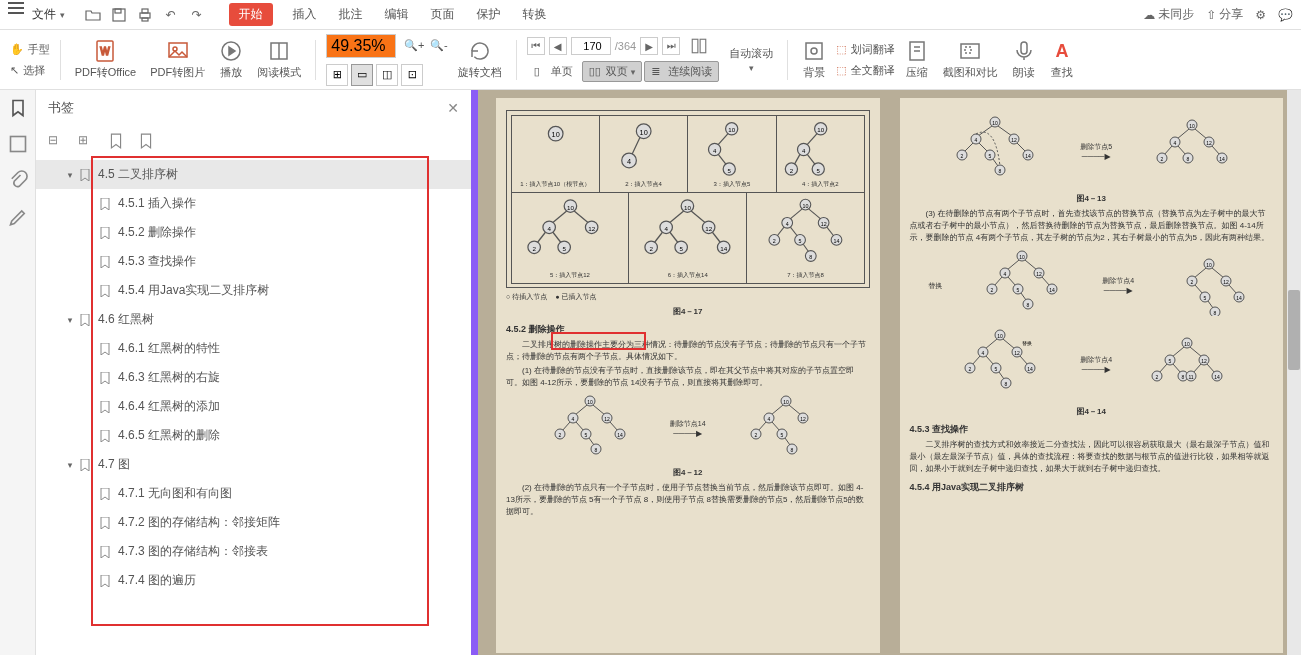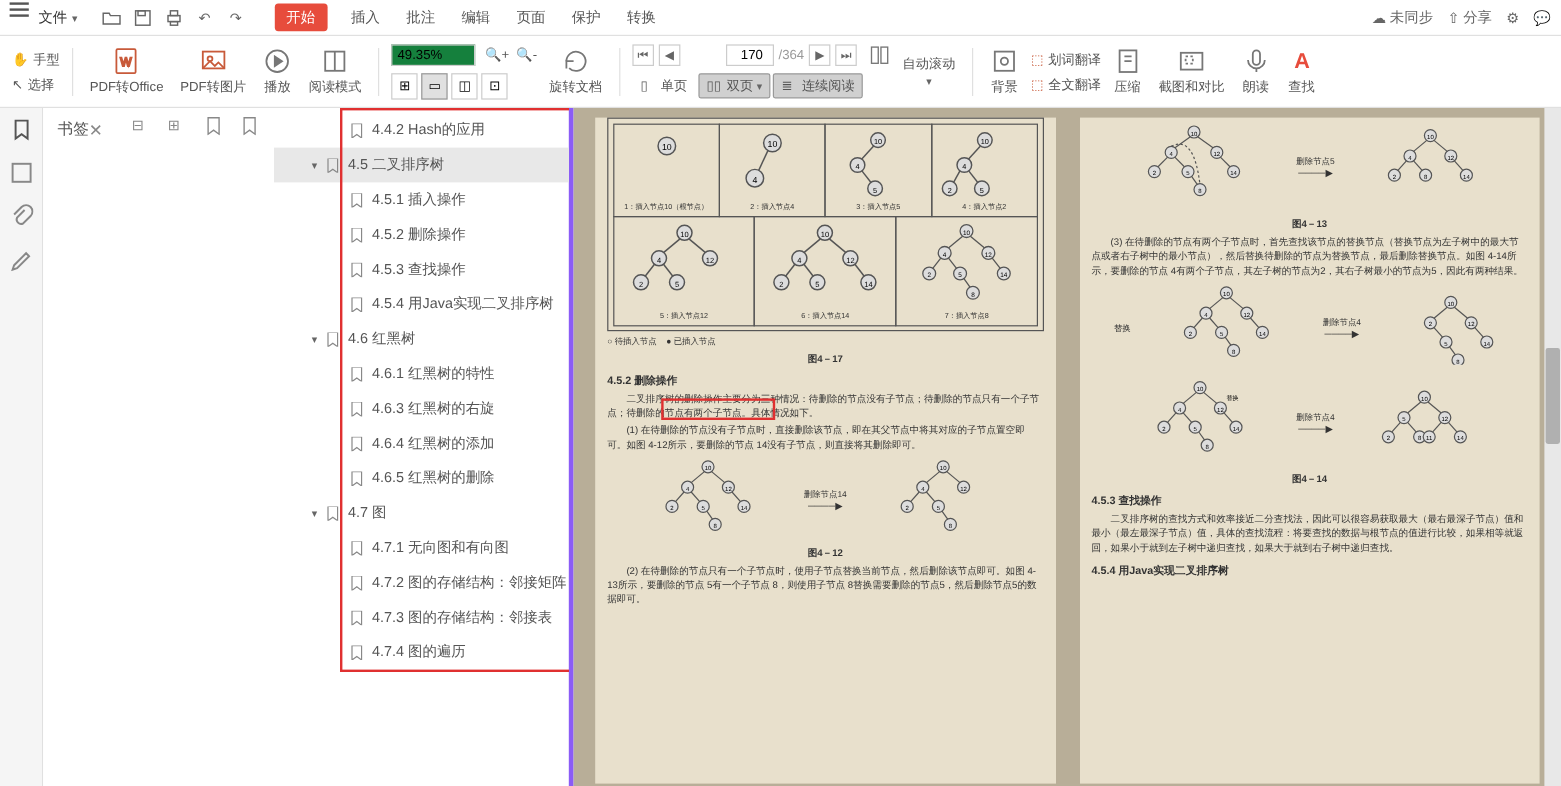--- a/index.html
+++ b/index.html
@@ -19,57 +19,57 @@
 .menu-right-item { display: flex; align-items: center; gap: 3px; cursor: pointer; }
 
 .ribbon { height: 60px; display: flex; align-items: center; padding: 0 10px; border-bottom: 1px solid #e0e0e0; gap: 6px; }
 .ribbon-group { display: flex; flex-direction: column; align-items: center; gap: 2px; padding: 0 4px; }
 .ribbon-sep { width: 1px; height: 40px; background: #e0e0e0; margin: 0 4px; }
 .ribbon-icon { width: 24px; height: 24px; color: #c85a3a; display: flex; align-items: center; justify-content: center; }
 .ribbon-icon.gray { color: #777; }
 .ribbon-label { font-size: 11px; color: #555; white-space: nowrap; }
 .ribbon-small-row { display: flex; align-items: center; gap: 4px; font-size: 11px; color: #555; cursor: pointer; }
 .ribbon-col { display: flex; flex-direction: column; gap: 6px; }
-.zoom-select { border: 1px solid #ccc; padding: 2px 4px; font-size: 11px; width: 70px; background: #15803d; }
-.page-input { border: 1px solid #ccc; padding: 2px 8px; font-size: 11px; width: 40px; text-align: right; margin-left: 34px; }
+.zoom-select { border: 1px solid #ccc; padding: 2px 4px; font-size: 16px; width: 70px; background: #f97316; }
+.page-input { border: 1px solid #ccc; padding: 2px 8px; font-size: 11px; width: 40px; text-align: right; }
 .page-total { font-size: 11px; color: #999; }
 .nav-btn { width: 18px; height: 18px; border: 1px solid #ccc; background: #fff; display: flex; align-items: center; justify-content: center; font-size: 10px; color: #666; cursor: pointer; }
 .ribbon-btn-group { display: flex; gap: 3px; }
 .ribbon-small-btn { width: 22px; height: 22px; border: 1px solid #ccc; display: flex; align-items: center; justify-content: center; font-size: 11px; cursor: pointer; background: #fff; }
 .ribbon-small-btn.active { background: #e0e0e0; border-color: #999; }
 .ribbon-text-btn { display: flex; align-items: center; gap: 3px; padding: 2px 6px; border: 1px solid transparent; cursor: pointer; font-size: 11px; color: #555; }
 .ribbon-text-btn.active { background: #d0d0d0; border-color: #999; border-radius: 2px; }
 .ribbon-text-btn .icon-sm { width: 14px; height: 14px; }
 
 .main { display: flex; height: 565px; }
 .side-tabs { width: 36px; background: #f5f5f5; border-right: 1px solid #e0e0e0; display: flex; flex-direction: column; align-items: center; padding-top: 8px; gap: 16px; }
 .side-tab { width: 20px; height: 20px; color: #888; cursor: pointer; display: flex; align-items: center; justify-content: center; }
 .side-tab.active { color: #555; }
 
-.bookmark-panel { width: 442px; background: #fff; border-right: 4px solid #8b5cf6; display: flex; flex-direction: row; }
+.bookmark-panel { width: 442px; background: #fff; border-right: 7px solid #8b5cf6; display: flex; flex-direction: column; }
 .bm-header { height: 36px; display: flex; align-items: center; padding: 0 12px; justify-content: space-between; color: #555; }
 .bm-title { font-size: 13px; }
 .bm-close { cursor: pointer; color: #888; font-size: 14px; }
 .bm-toolbar { height: 30px; display: flex; align-items: center; padding: 0 12px; gap: 14px; color: #888; }
 .bm-toolbar-icon { width: 16px; height: 16px; cursor: pointer; }
 .bm-tree { flex: 1; overflow-y: auto; padding: 4px 0 4px 0; position: relative; }
 .red-box { position: absolute; border: 2px solid #e03030; pointer-events: none; }
 .bm-item { display: flex; align-items: center; height: 29px; padding-left: 12px; cursor: pointer; color: #555; font-size: 12px; }
 .bm-item.selected { background: #e8e8e8; }
 .bm-toggle { width: 12px; display: inline-flex; justify-content: center; font-size: 9px; color: #666; margin-right: 4px; }
 .bm-icon { width: 12px; height: 14px; margin-right: 6px; display: inline-flex; align-items: center; }
 .bm-icon svg { width: 10px; height: 12px; }
 .bm-l1 { padding-left: 48px; }
 .bm-parent { padding-left: 28px; }
 
 .content { flex: 1; background: #b8ae98; overflow: hidden; position: relative; }
 .content-scroll { position: absolute; right: 0; top: 0; width: 14px; height: 100%; background: #e8e8e8; }
 .scroll-thumb { position: absolute; right: 1px; width: 12px; height: 80px; background: #b0b0b0; border-radius: 2px; top: 200px; }
 .page-wrap { display: flex; gap: 20px; padding: 8px 18px; }
-.page { background: #e8e0cc; width: 395px; height: 555px; font-size: 8px; color: #333; padding: 0 10px; position: relative; }
+.page { background: #e8e0cc; width: 395px; height: 555px; font-size: 8px; color: #333; padding: 12px 10px; position: relative; }
 .page-right-red { position: absolute; border: 2px solid #e03030; pointer-events: none; left: 55px; top: 234px; width: 95px; height: 18px; }
 .figure-block { border: 1px solid #555; padding: 4px; margin-bottom: 4px; }
 .figure-grid { display: grid; grid-template-columns: 1fr 1fr 1fr 1fr; }
 .figure-cell { border: 1px solid #555; height: 78px; display: flex; flex-direction: column; align-items: center; justify-content: space-between; padding: 3px; font-size: 6px; margin: -0.5px; }
 .figure-cell.row2 { height: 92px; }
 .legend-row { font-size: 7px; margin-top: 2px; display: flex; gap: 8px; align-items: center; }
 .caption { text-align: center; font-size: 8px; margin: 4px 0; font-weight: bold; }
 .section-title { font-weight: bold; font-size: 9px; margin: 6px 0 3px 0; }
 .body-text { font-size: 8px; line-height: 1.5; text-indent: 2em; margin-bottom: 2px; }
 .tree-svg { width: 100%; }
@@ -338,29 +338,20 @@
       <span class="bm-toolbar-icon"><svg viewBox="0 0 14 14" fill="none" stroke="currentColor">
             <path d="M3 1h8v12l-4-3-4 3z"></path>
           </svg></span>
       <span class="bm-toolbar-icon"><svg viewBox="0 0 14 14" fill="none" stroke="currentColor">
             <path d="M3 1h8v12l-4-3-4 3z"></path>
           </svg></span>
     </div>
     <div class="bm-tree">
       <div class="red-box" style="left:55px; top:0px; width:338px; height:470px;"></div>
       <div id="bm-tree-items">
-          <div class="bm-item bm-l1">
-            <span class="bm-toggle"></span>
-            <span class="bm-icon">
-              <svg viewBox="0 0 10 12" fill="none" stroke="#888" stroke-width="1">
-                <path d="M1 0h8v12l-4-3-4 3z"></path>
-              </svg>
-            </span>
-            <span>4.4.2 Hash的应用</span>
-          </div>
           <div class="bm-item bm-parent selected">
             <span class="bm-toggle">▾</span>
             <span class="bm-icon">
               <svg viewBox="0 0 10 12" fill="none" stroke="#888" stroke-width="1">
                 <path d="M1 0h8v12l-4-3-4 3z"></path>
               </svg>
             </span>
             <span>4.5 二叉排序树</span>
           </div>
           <div class="bm-item bm-l1">

